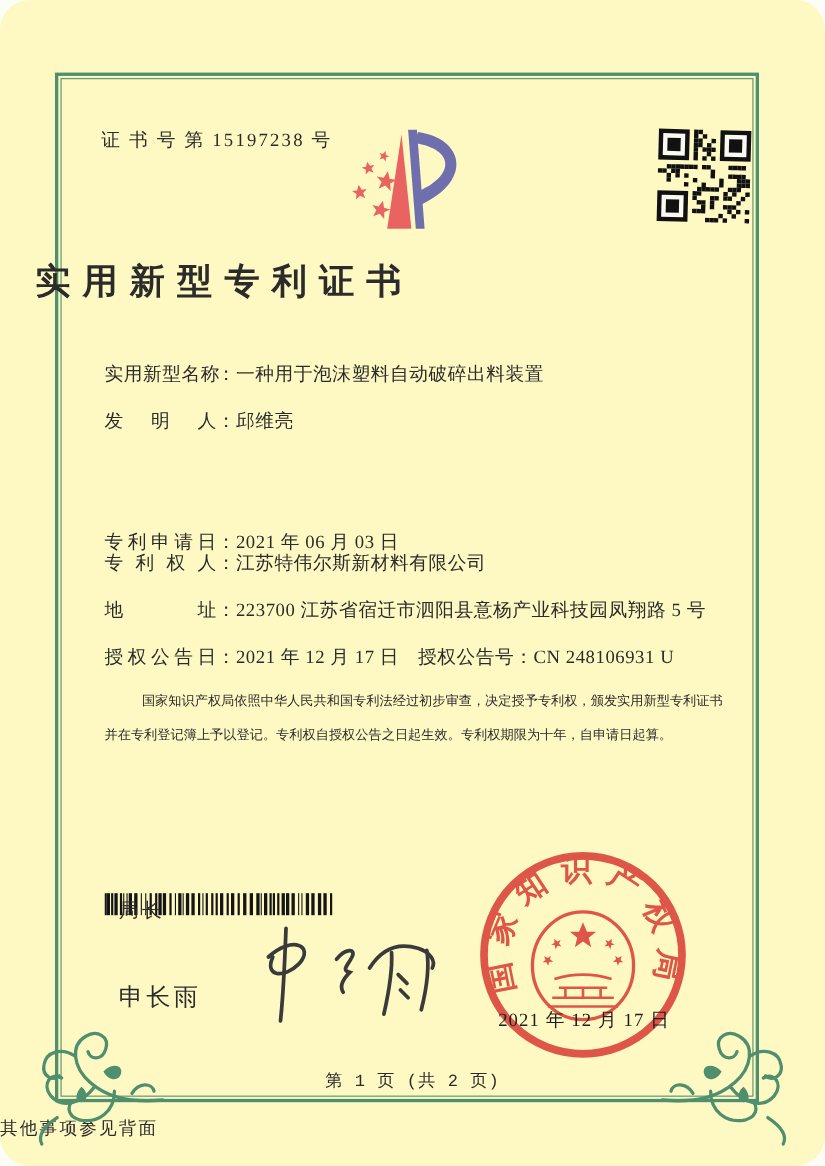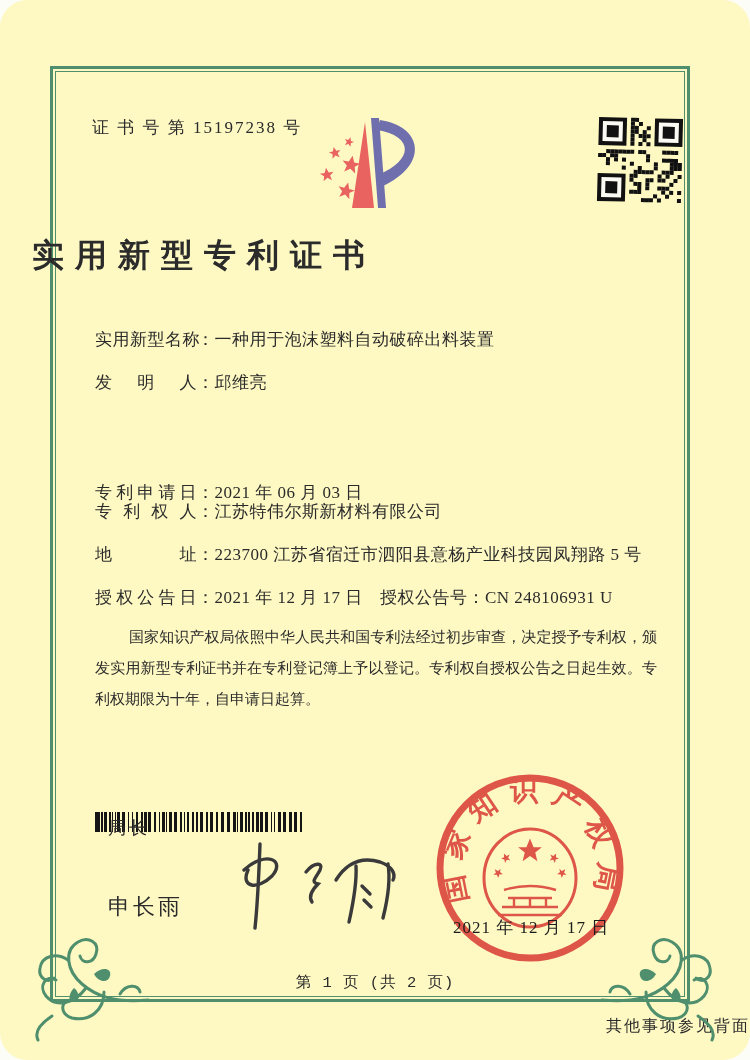--- a/index.html
+++ b/index.html
@@ -51,42 +51,42 @@
   .r1{top:328px;} .r2{top:371px;} .r3{top:414px;} .r4{top:457px;margin-top:24px;}
   .r5{top:500px;} .r6{top:543px;white-space:normal;} .r7{top:586px;}
   .flabel{
     display:inline-block;width:102px;text-align:justify;text-align-last:justify;
     vertical-align:top;
   }
   .grant-no{position:absolute;left:285px;top:0;white-space:nowrap;}
 
   .paras{
     position:absolute;left:95px;top:622px;width:562px;
-    font-size:15px;line-height:31px;text-align:justify;z-index:2;
+    font-size:12px;line-height:31px;text-align:justify;z-index:2;
   }
   .paras p{text-indent:34px;}
 
   .barcode{position:absolute;left:95px;top:810px;z-index:2;}
 
   .signer-role{position:absolute;left:108px;top:816px;font-size:18px;letter-spacing:3px;z-index:2;}
   .signer-name{position:absolute;left:108px;top:892px;font-size:22px;letter-spacing:3px;z-index:2;}
   .signature{position:absolute;left:202px;top:838px;z-index:2;}
 
   .seal{position:absolute;left:418px;top:756px;z-index:2;opacity:.93;}
   .seal-date{
     position:absolute;left:450px;top:916px;width:162px;text-align:center;
     font-size:17px;letter-spacing:1px;color:#1c1c1c;z-index:4;
   }
 
   .page-num{
     position:absolute;left:0;right:0;top:972px;text-align:center;
     font-size:15.5px;letter-spacing:1px;z-index:2;font-family:Liberation Mono, monospace;
   }
   .back-note{
-    position:absolute;left:0;right:0;top:1016px;text-align:right;
+    position:absolute;left:0;right:0;top:1016px;text-align:left;
     font-size:16px;letter-spacing:2px;z-index:2;
   }
   svg .green-stroke{stroke:var(--frame-green);fill:none;stroke-width:3;stroke-linecap:round;}
 </style>
 </head>
 <body>
 
 <div class="sheet">
 
   <div class="frame"></div>

